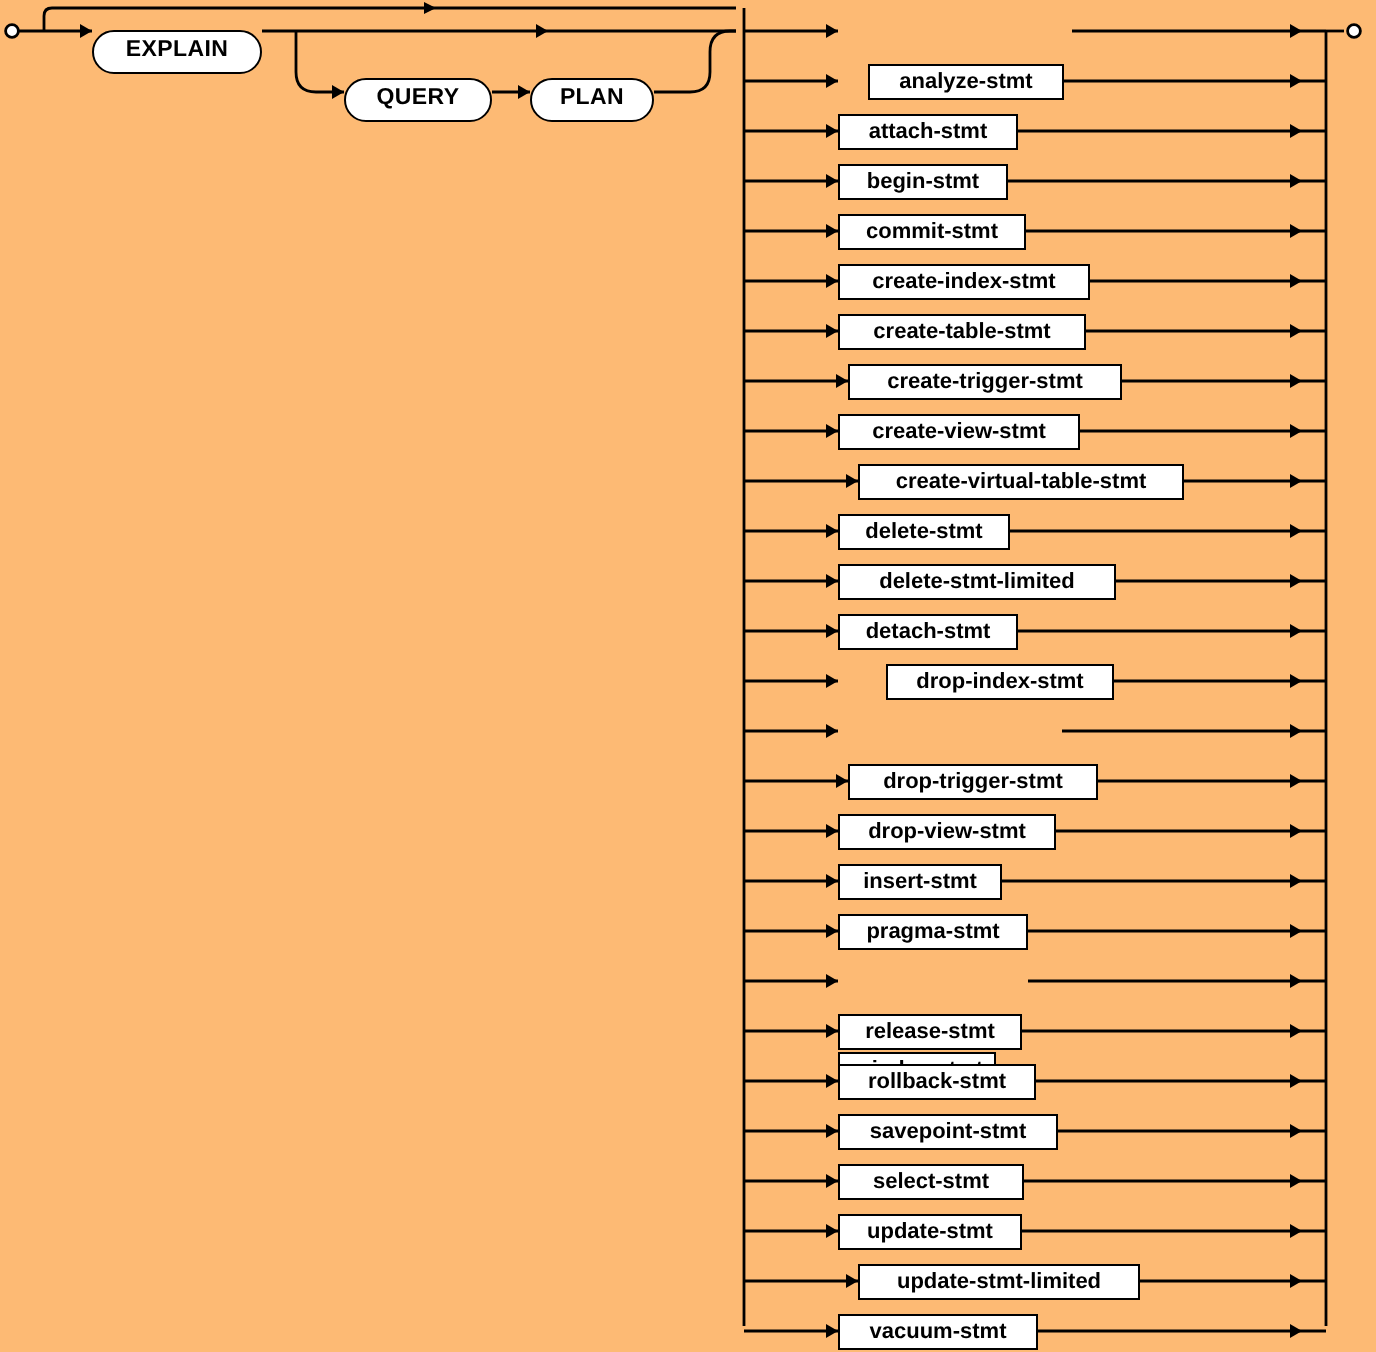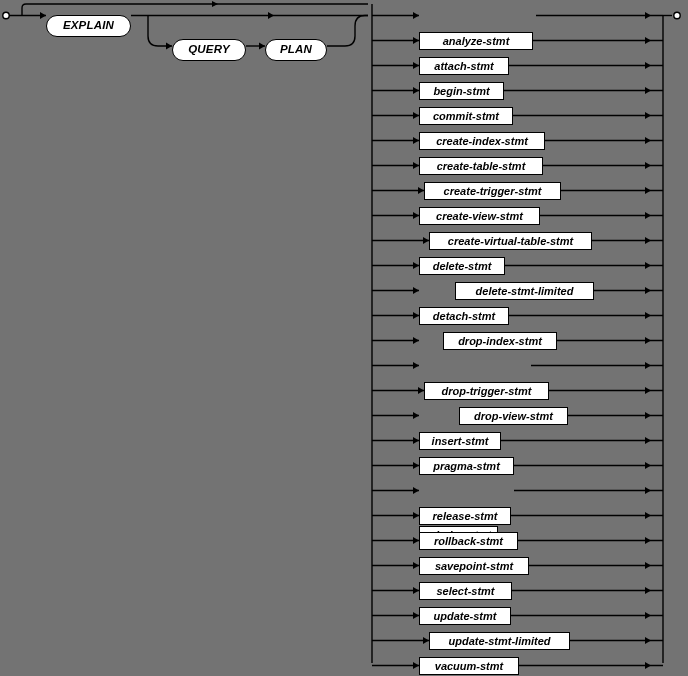--- a/index.html
+++ b/index.html
@@ -7,23 +7,22 @@
     padding: 0;
     background: #ffffff;
   }
   body {
     font-family: "Liberation Sans", sans-serif;
   }
   #canvas {
     position: relative;
     width: 688px;
     height: 676px;
-    background: #737373;
+    background: #fdba74;
     overflow: hidden;
-    font-style: italic;
   }
   #svg-rails {
     position: absolute;
     left: 0;
     top: 0;
     width: 688px;
     height: 676px;
   }
   .node {
     position: absolute;
@@ -227,21 +226,21 @@
   <div class="node terminal" style="left:46px; top:15px; width:85px;">
     <span>EXPLAIN</span>
   </div>
   <div class="node terminal" style="left:172px; top:39px; width:74px;">
     <span>QUERY</span>
   </div>
   <div class="node terminal" style="left:265px; top:39px; width:62px;">
     <span>PLAN</span>
   </div>
 
-  <div class="node nonterminal" style="left:419px; top:32px; width:114px;">
+  <div class="node nonterminal" style="left:434px; top:32px; width:98px;">
     <span>analyze-stmt</span>
   </div>
   <div class="node nonterminal" style="left:419px; top:57px; width:90px;">
     <span>attach-stmt</span>
   </div>
   <div class="node nonterminal" style="left:419px; top:82px; width:85px;">
     <span>begin-stmt</span>
   </div>
   <div class="node nonterminal" style="left:419px; top:107px; width:94px;">
     <span>commit-stmt</span>
@@ -257,33 +256,33 @@
   </div>
   <div class="node nonterminal" style="left:419px; top:207px; width:121px;">
     <span>create-view-stmt</span>
   </div>
   <div class="node nonterminal" style="left:429px; top:232px; width:163px;">
     <span>create-virtual-table-stmt</span>
   </div>
   <div class="node nonterminal" style="left:419px; top:257px; width:86px;">
     <span>delete-stmt</span>
   </div>
-  <div class="node nonterminal" style="left:419px; top:282px; width:139px;margin-left:36px;">
+  <div class="node nonterminal" style="left:419px; top:282px; width:139px;">
     <span>delete-stmt-limited</span>
   </div>
   <div class="node nonterminal" style="left:419px; top:307px; width:90px;">
     <span>detach-stmt</span>
   </div>
   <div class="node nonterminal" style="left:419px; top:332px; width:114px;margin-left:24px;">
     <span>drop-index-stmt</span>
   </div>
   <div class="node nonterminal" style="left:424px; top:382px; width:125px;">
     <span>drop-trigger-stmt</span>
   </div>
-  <div class="node nonterminal" style="left:419px; top:407px; width:109px;margin-left:40px;">
+  <div class="node nonterminal" style="left:419px; top:407px; width:109px;">
     <span>drop-view-stmt</span>
   </div>
   <div class="node nonterminal" style="left:419px; top:432px; width:82px;">
     <span>insert-stmt</span>
   </div>
   <div class="node nonterminal" style="left:419px; top:457px; width:95px;">
     <span>pragma-stmt</span>
   </div>
   <div class="node nonterminal" style="left:419px; top:482px; width:79px;margin-top:44px;">
     <span>reindex-stmt</span>

